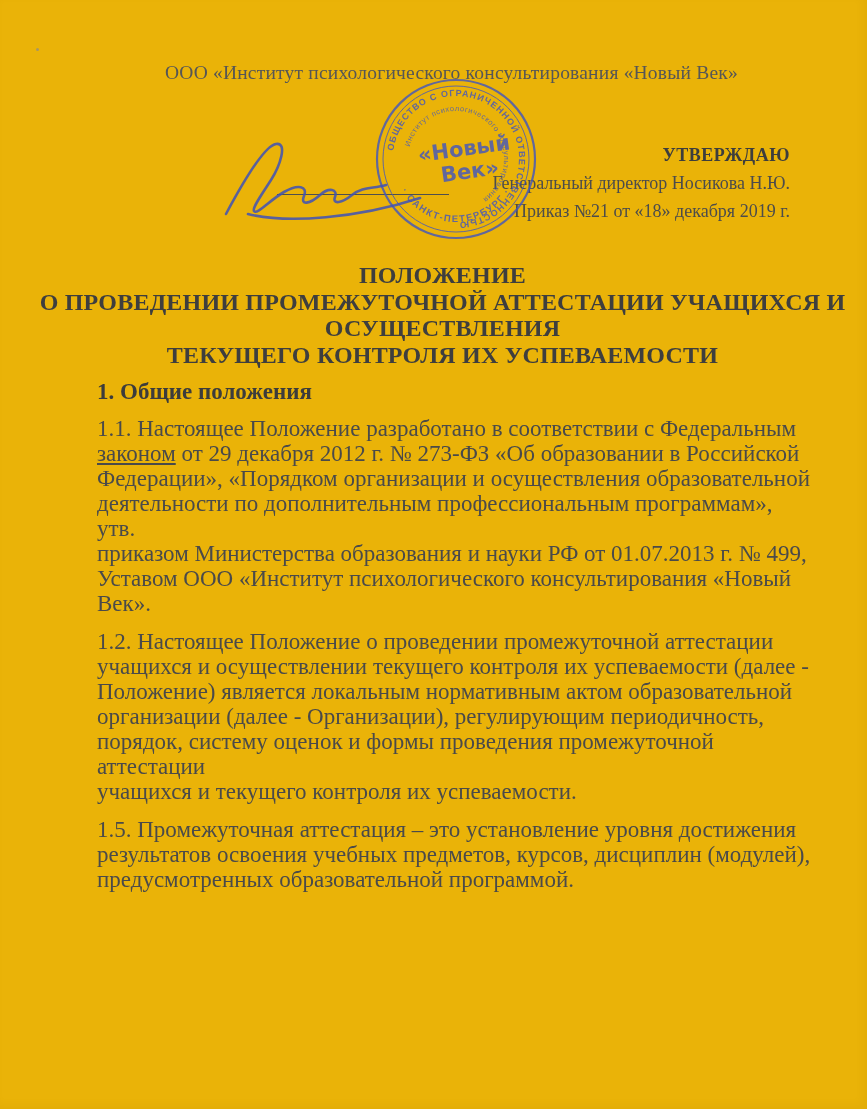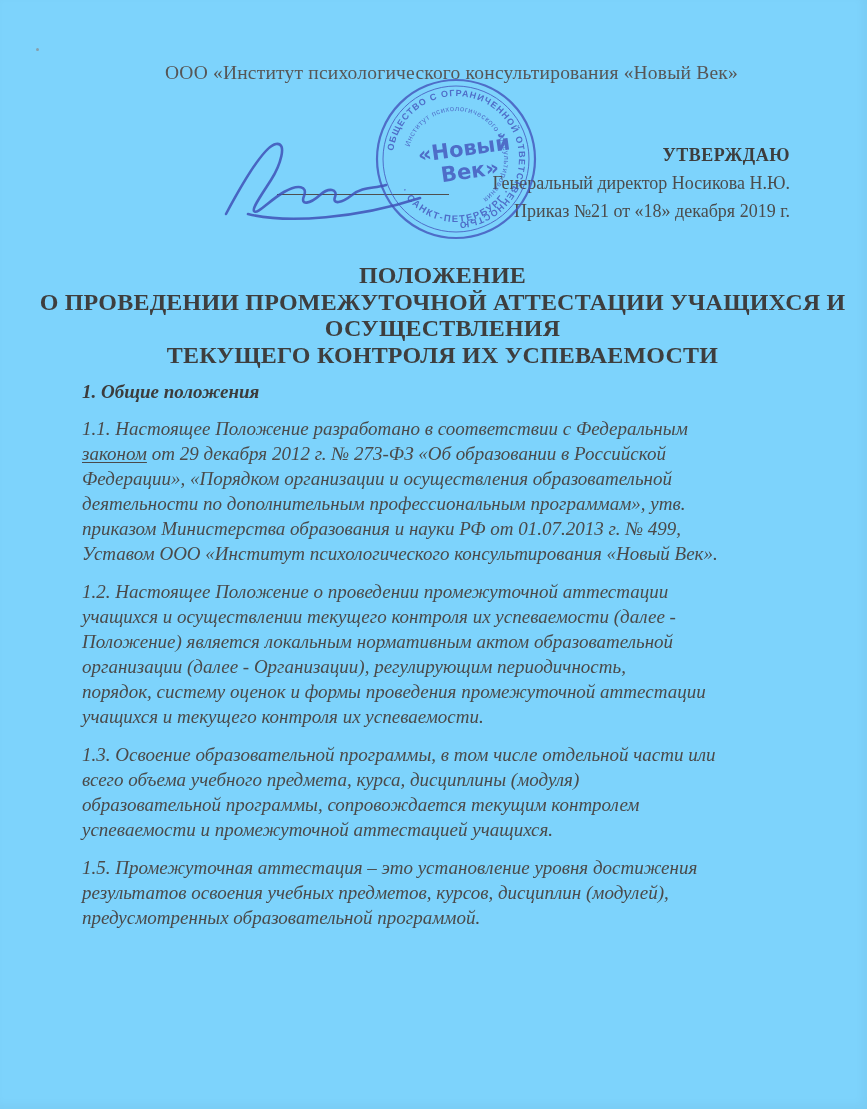--- a/index.html
+++ b/index.html
@@ -1,19 +1,19 @@
 <!DOCTYPE html>
 <html><head>
 <meta charset="utf-8">
 <style>
   html,body { margin:0; padding:0; }
   .page {
     position:relative;
     width:867px; height:1109px;
-    background:#7dd3fc;
+    background:#eab308;
     font-family:"Liberation Serif", serif;
     color:#4a4a4a;
     overflow:hidden;
     box-shadow: inset -4px -4px 10px rgba(0,0,0,0.035);
   }
   .speck {
     position:absolute; left:36px; top:48px;
     width:3px; height:3px; border-radius:50%;
     background:#8a8a8a; opacity:.7;
   }
@@ -45,22 +45,22 @@
     color:#4c4c4c; z-index:1; white-space:nowrap;
   }
   .approve .approve-title { font-weight:bold; color:#3d3d3d; letter-spacing:0.5px; }
   .doc-title {
     position:absolute; left:20px; width:845px; top:262px;
     text-align:center; font-weight:bold; font-size:24px;
     line-height:26.5px; color:#3e3e3e;
     white-space:pre-line; letter-spacing:0.2px;
   }
   .body-text {
-    position:absolute; left:82px; top:379px; width:714px;
-    font-size:19px; line-height:25px;font-style:italic;
+    position:absolute; left:97px; top:379px; width:714px;
+    font-size:23px; line-height:25px;
   }
   .section-heading {
     font-weight:bold; color:#3c3c3c; margin:0 0 12px 0;
   }
   .body-text p {
     margin:0 0 13px 0;
     white-space:pre-line;
   }
   .u { text-decoration:underline; text-underline-offset:2px; }
   .stamp text, .stamp textPath {
@@ -136,22 +136,18 @@
 деятельности по дополнительным профессиональным программам», утв.
 приказом Министерства образования и науки РФ от 01.07.2013 г. № 499,
 Уставом ООО «Институт психологического консультирования «Новый Век».</span></p>
 
     <p>1.2. Настоящее Положение о проведении промежуточной аттестации
 учащихся и осуществлении текущего контроля их успеваемости (далее -
 Положение) является локальным нормативным актом образовательной
 организации (далее - Организации), регулирующим периодичность,
 порядок, систему оценок и формы проведения промежуточной аттестации
 учащихся и текущего контроля их успеваемости.</p>
-    <p>1.3. Освоение образовательной программы, в том числе отдельной части или
-всего объема учебного предмета, курса, дисциплины (модуля)
-образовательной программы, сопровождается текущим контролем
-успеваемости и промежуточной аттестацией учащихся.</p>
     <p>1.5. Промежуточная аттестация – это установление уровня достижения
 результатов освоения учебных предметов, курсов, дисциплин (модулей),
 предусмотренных образовательной программой.</p>
   </div>
 
 </div>
 
 </body></html>

